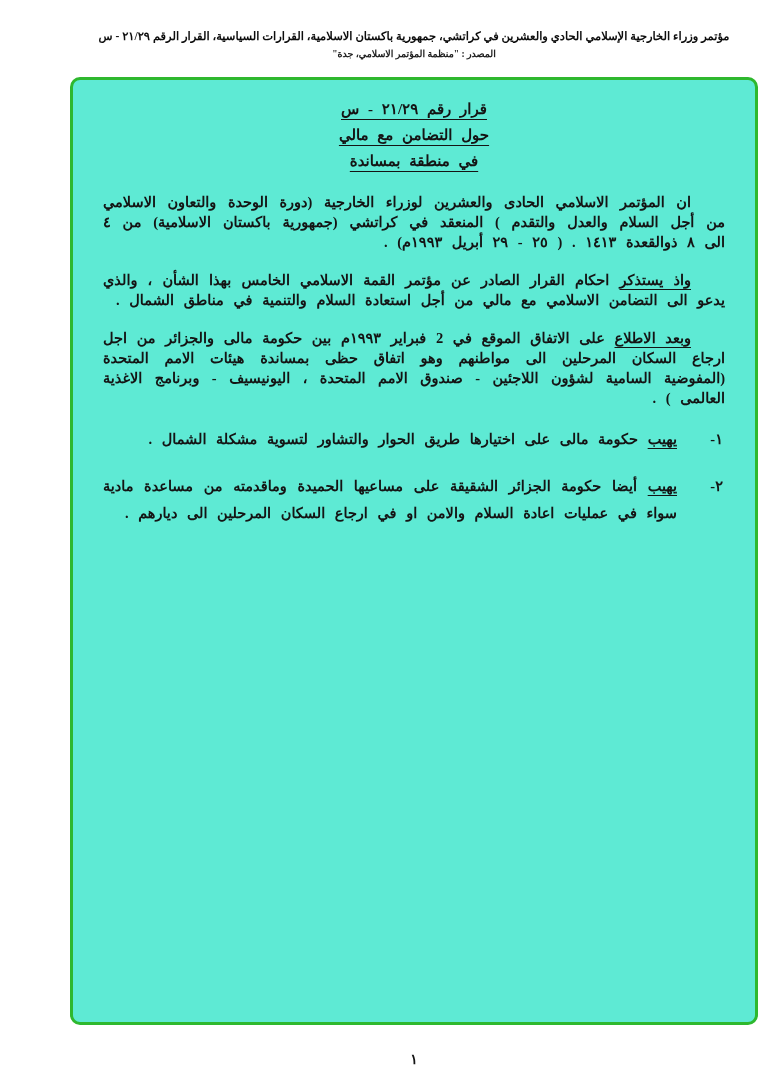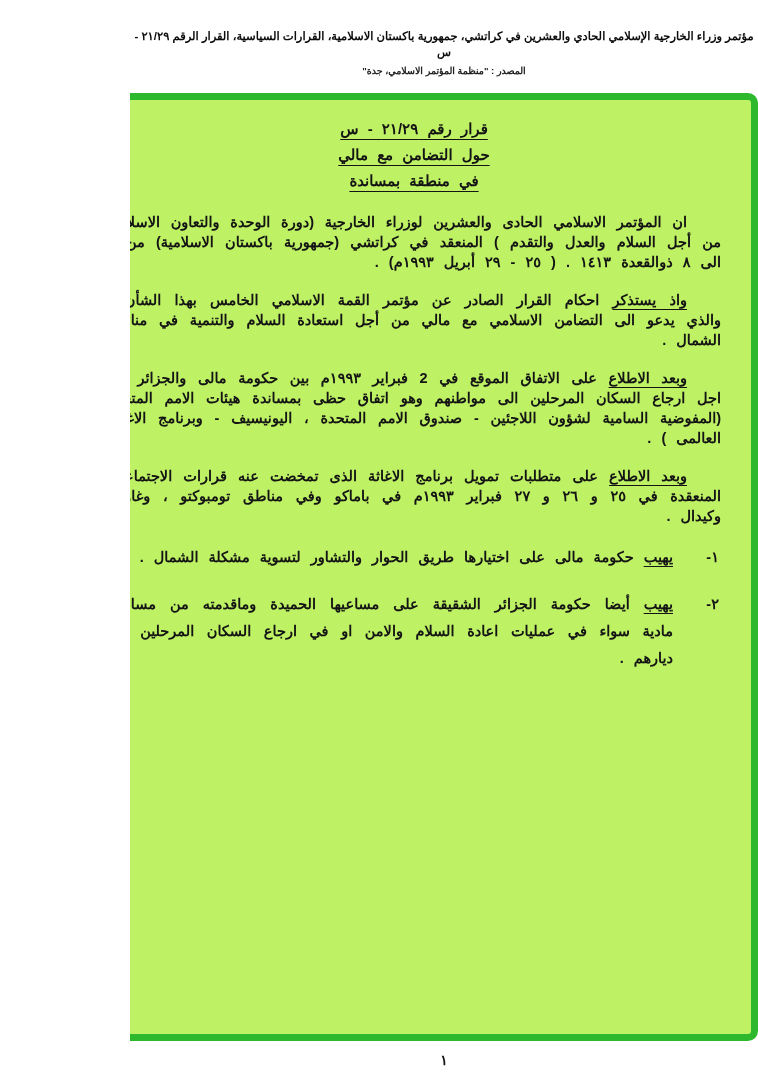--- a/index.html
+++ b/index.html
@@ -2,24 +2,24 @@
 <html lang="ar" dir="rtl"><head>
 <meta charset="utf-8">
 <style>
   html, body {
     margin: 0;
     padding: 0;
     background: #ffffff;
   }
   .page {
     position: relative;
-    width: 628px;
+    width: 688px;
     height: 1078px;
     background: #ffffff;
-    font-family: Liberation Sans, sans-serif;
+    font-family: Liberation Serif, serif;
     color: #111111;
     overflow: hidden;
     direction: rtl;
   }
   
   .top-header {
     padding-top: 28px;
     text-align: center;
   }
   .top-header .citation {
@@ -34,25 +34,25 @@
     font-size: 9.5px;
     font-weight: 700;
     color: #222222;
     line-height: 13px;
   }
   
   .frame {
     box-sizing: border-box;
     width: 688px;
     margin: 16px auto 0 auto;
-    border: 7px solid #c2410c;
+    border: 3px solid #c2410c;
     border-radius: 10px;
     padding: 16px 30px 26px 30px;
     min-height: 948px;
-    background: #bef264;
+    background: #5eead4;
   }
   
   .title-block {
     text-align: center;
     margin-bottom: 18px;
   }
   .title-line {
     display: block;
     font-size: 15px;
     font-weight: 700;
@@ -126,21 +126,20 @@
 
     <div class="body-text">
 
       <p><span>ان المؤتمر الاسلامي الحادى والعشرين لوزراء الخارجية (دورة الوحدة والتعاون الاسلامي من أجل السلام والعدل والتقدم ) المنعقد في كراتشي (جمهورية باكستان الاسلامية) من ٤ الى ٨ ذوالقعدة ١٤١٣ . ( ٢٥ - ٢٩ أبريل ١٩٩٣م) .</span></p>
 
       <p><span class="lead">واذ يستذكر</span> <span>احكام القرار الصادر عن مؤتمر القمة الاسلامي الخامس بهذا الشأن ، والذي يدعو الى التضامن الاسلامي مع مالي من أجل استعادة السلام والتنمية في مناطق الشمال .</span></p>
 
 
       <p><span class="lead">وبعد الاطلاع</span> <span>على الاتفاق الموقع في 2 فبراير ١٩٩٣م بين حكومة مالى والجزائر من اجل ارجاع السكان المرحلين الى مواطنهم وهو اتفاق حظى بمساندة هيئات الامم المتحدة (المفوضية السامية لشؤون اللاجئين - صندوق الامم المتحدة ، اليونيسيف - وبرنامج الاغذية العالمى ) .</span></p>
 
-      <p><span class="lead">وبعد الاطلاع</span> <span>على متطلبات تمويل برنامج الاغاثة الذى تمخضت عنه قرارات الاجتماعات المنعقدة في ٢٥ و ٢٦ و ٢٧ فبراير ١٩٩٣م في باماكو وفي مناطق تومبوكتو ، وغاو ، وكيدال .</span></p>
 
 
       <div class="item">
         <span class="item-number">١-</span>
         <span class="lead">يهيب</span> <span>حكومة مالى على اختيارها طريق الحوار والتشاور لتسوية مشكلة الشمال .</span>
       </div>
 
       <div class="item">
         <span class="item-number">٢-</span>
         <span class="lead">يهيب</span> <span>أيضا حكومة الجزائر الشقيقة على مساعيها الحميدة وماقدمته من مساعدة مادية سواء في عمليات اعادة السلام والامن او في ارجاع السكان المرحلين الى ديارهم .</span>

